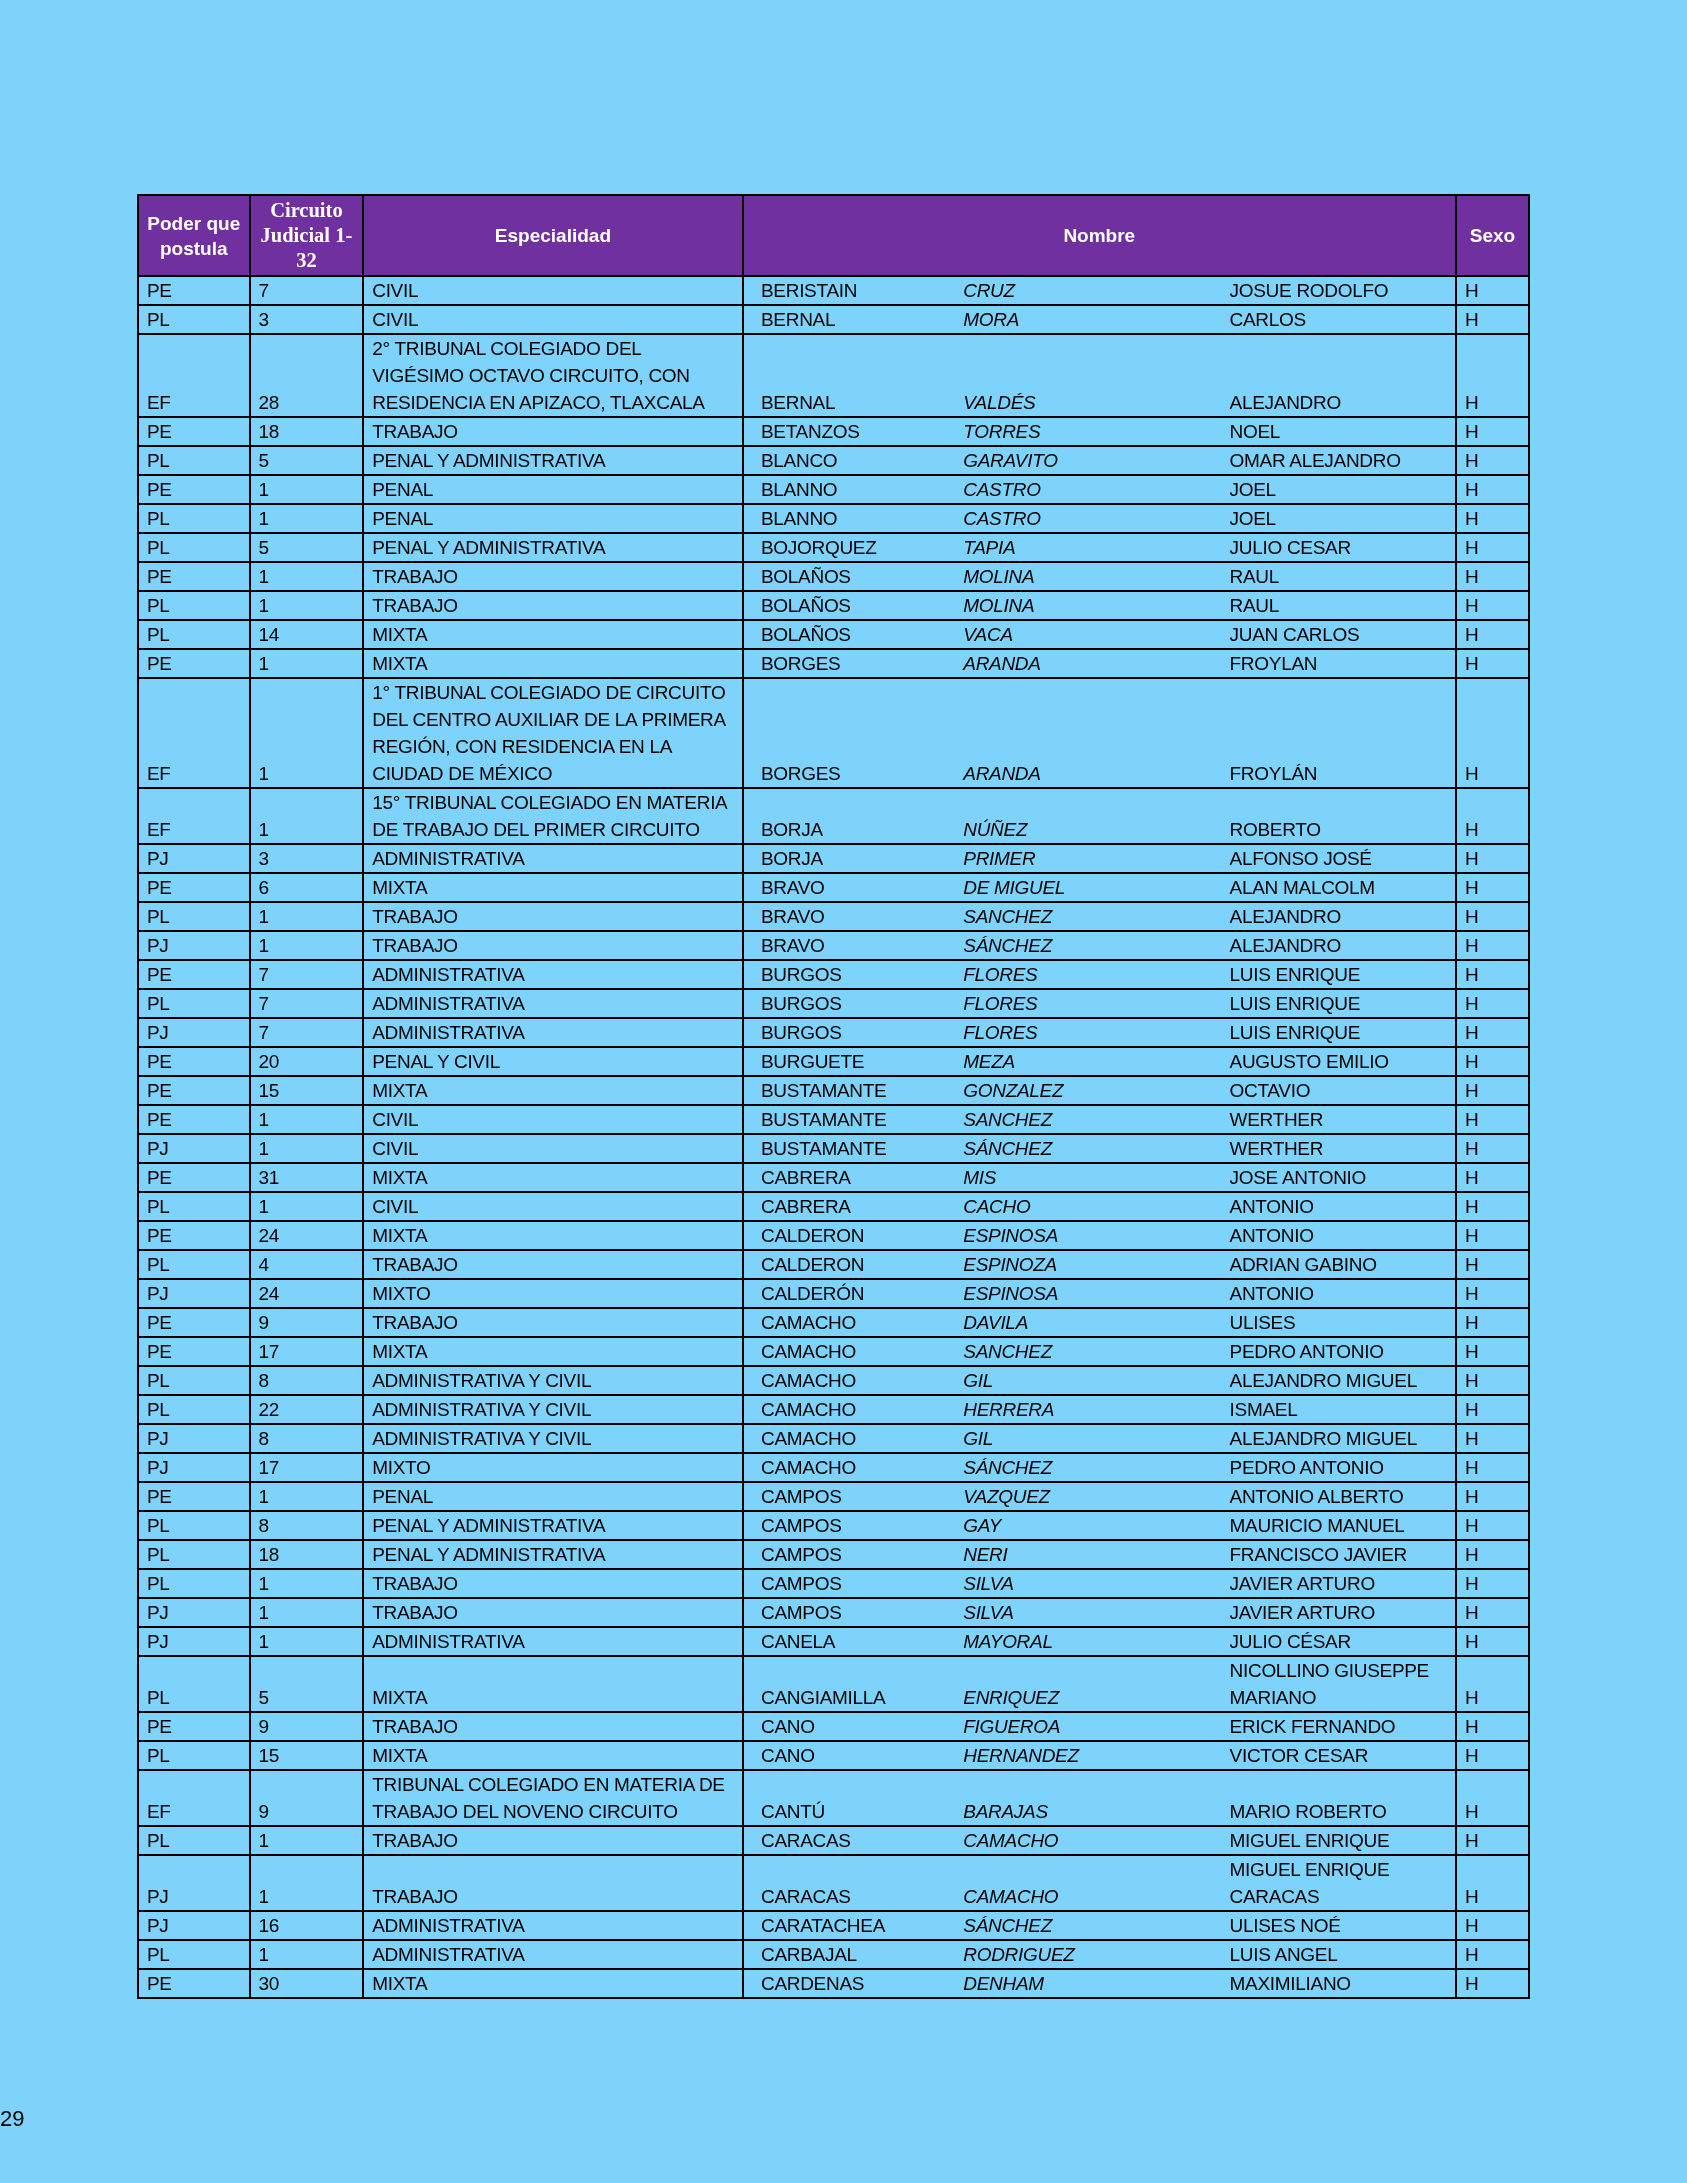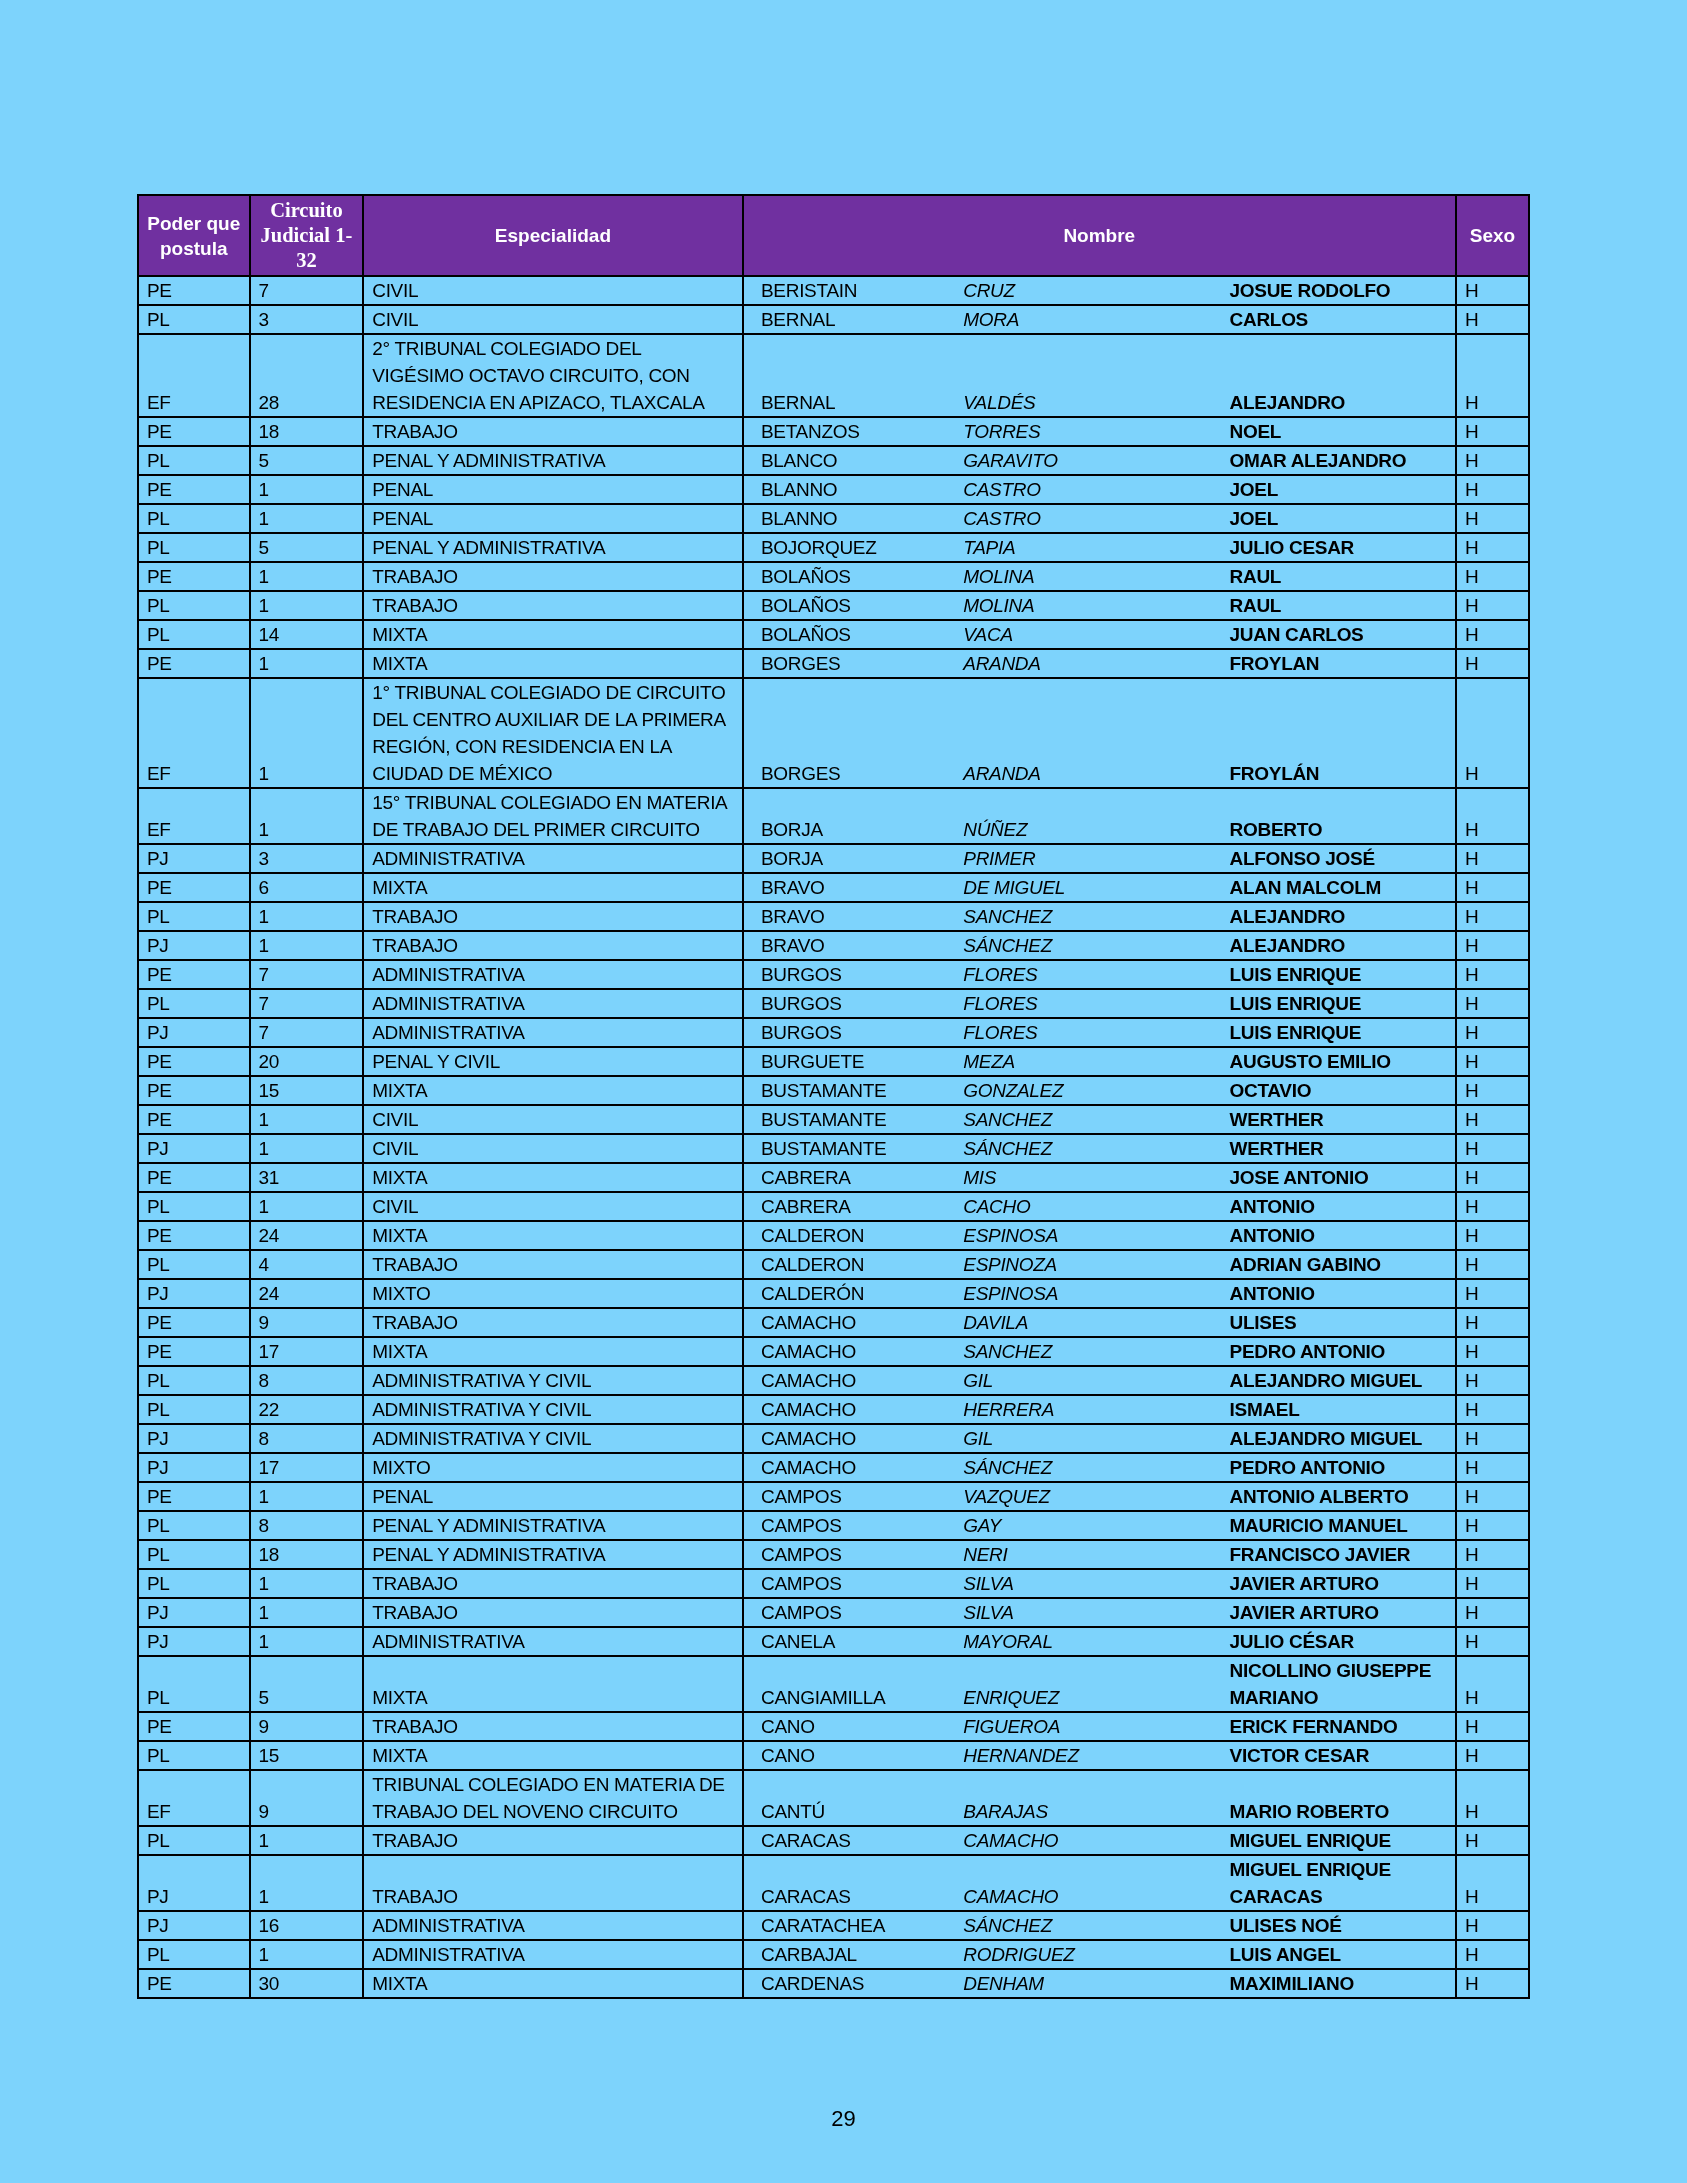--- a/index.html
+++ b/index.html
@@ -21,22 +21,22 @@
     background: #7030A0; color: #fff; font-weight: bold; text-align: center; vertical-align: middle;
     height: 79px; line-height: 25px; padding: 0 4px;
   }
   table.grid th.serif { font-family: "Liberation Serif", serif; font-size: 20.5px; line-height: 25px; }
   table.grid td { letter-spacing: -0.3px; }
   td.nombre { padding: 0; }
   .nm { display: flex; align-items: flex-end; height: 100%; }
   .nm span { display: block; padding-left: 9.3px; }
   .nm .a { width: 193px; }
   .nm .b { width: 257px; font-style: italic; }
-  .nm .c { flex: 1; padding-right: 5.3px; font-weight: bold; }
-  .page-number { position: absolute; left: 0; width: 1687px; top: 2106px; text-align: center; font-size: 22px; }
+  .nm .c { flex: 1; padding-right: 5.3px; }
+  .page-number { position: absolute; left: 0; width: 1687px; top: 2106px; text-align: left; font-size: 22px; }
 </style>
 </head>
 <body>
 
 <div class="page">
   <table class="grid">
     <colgroup>
       <col style="width:110px">
       <col style="width:112px">
       <col style="width:374px">

